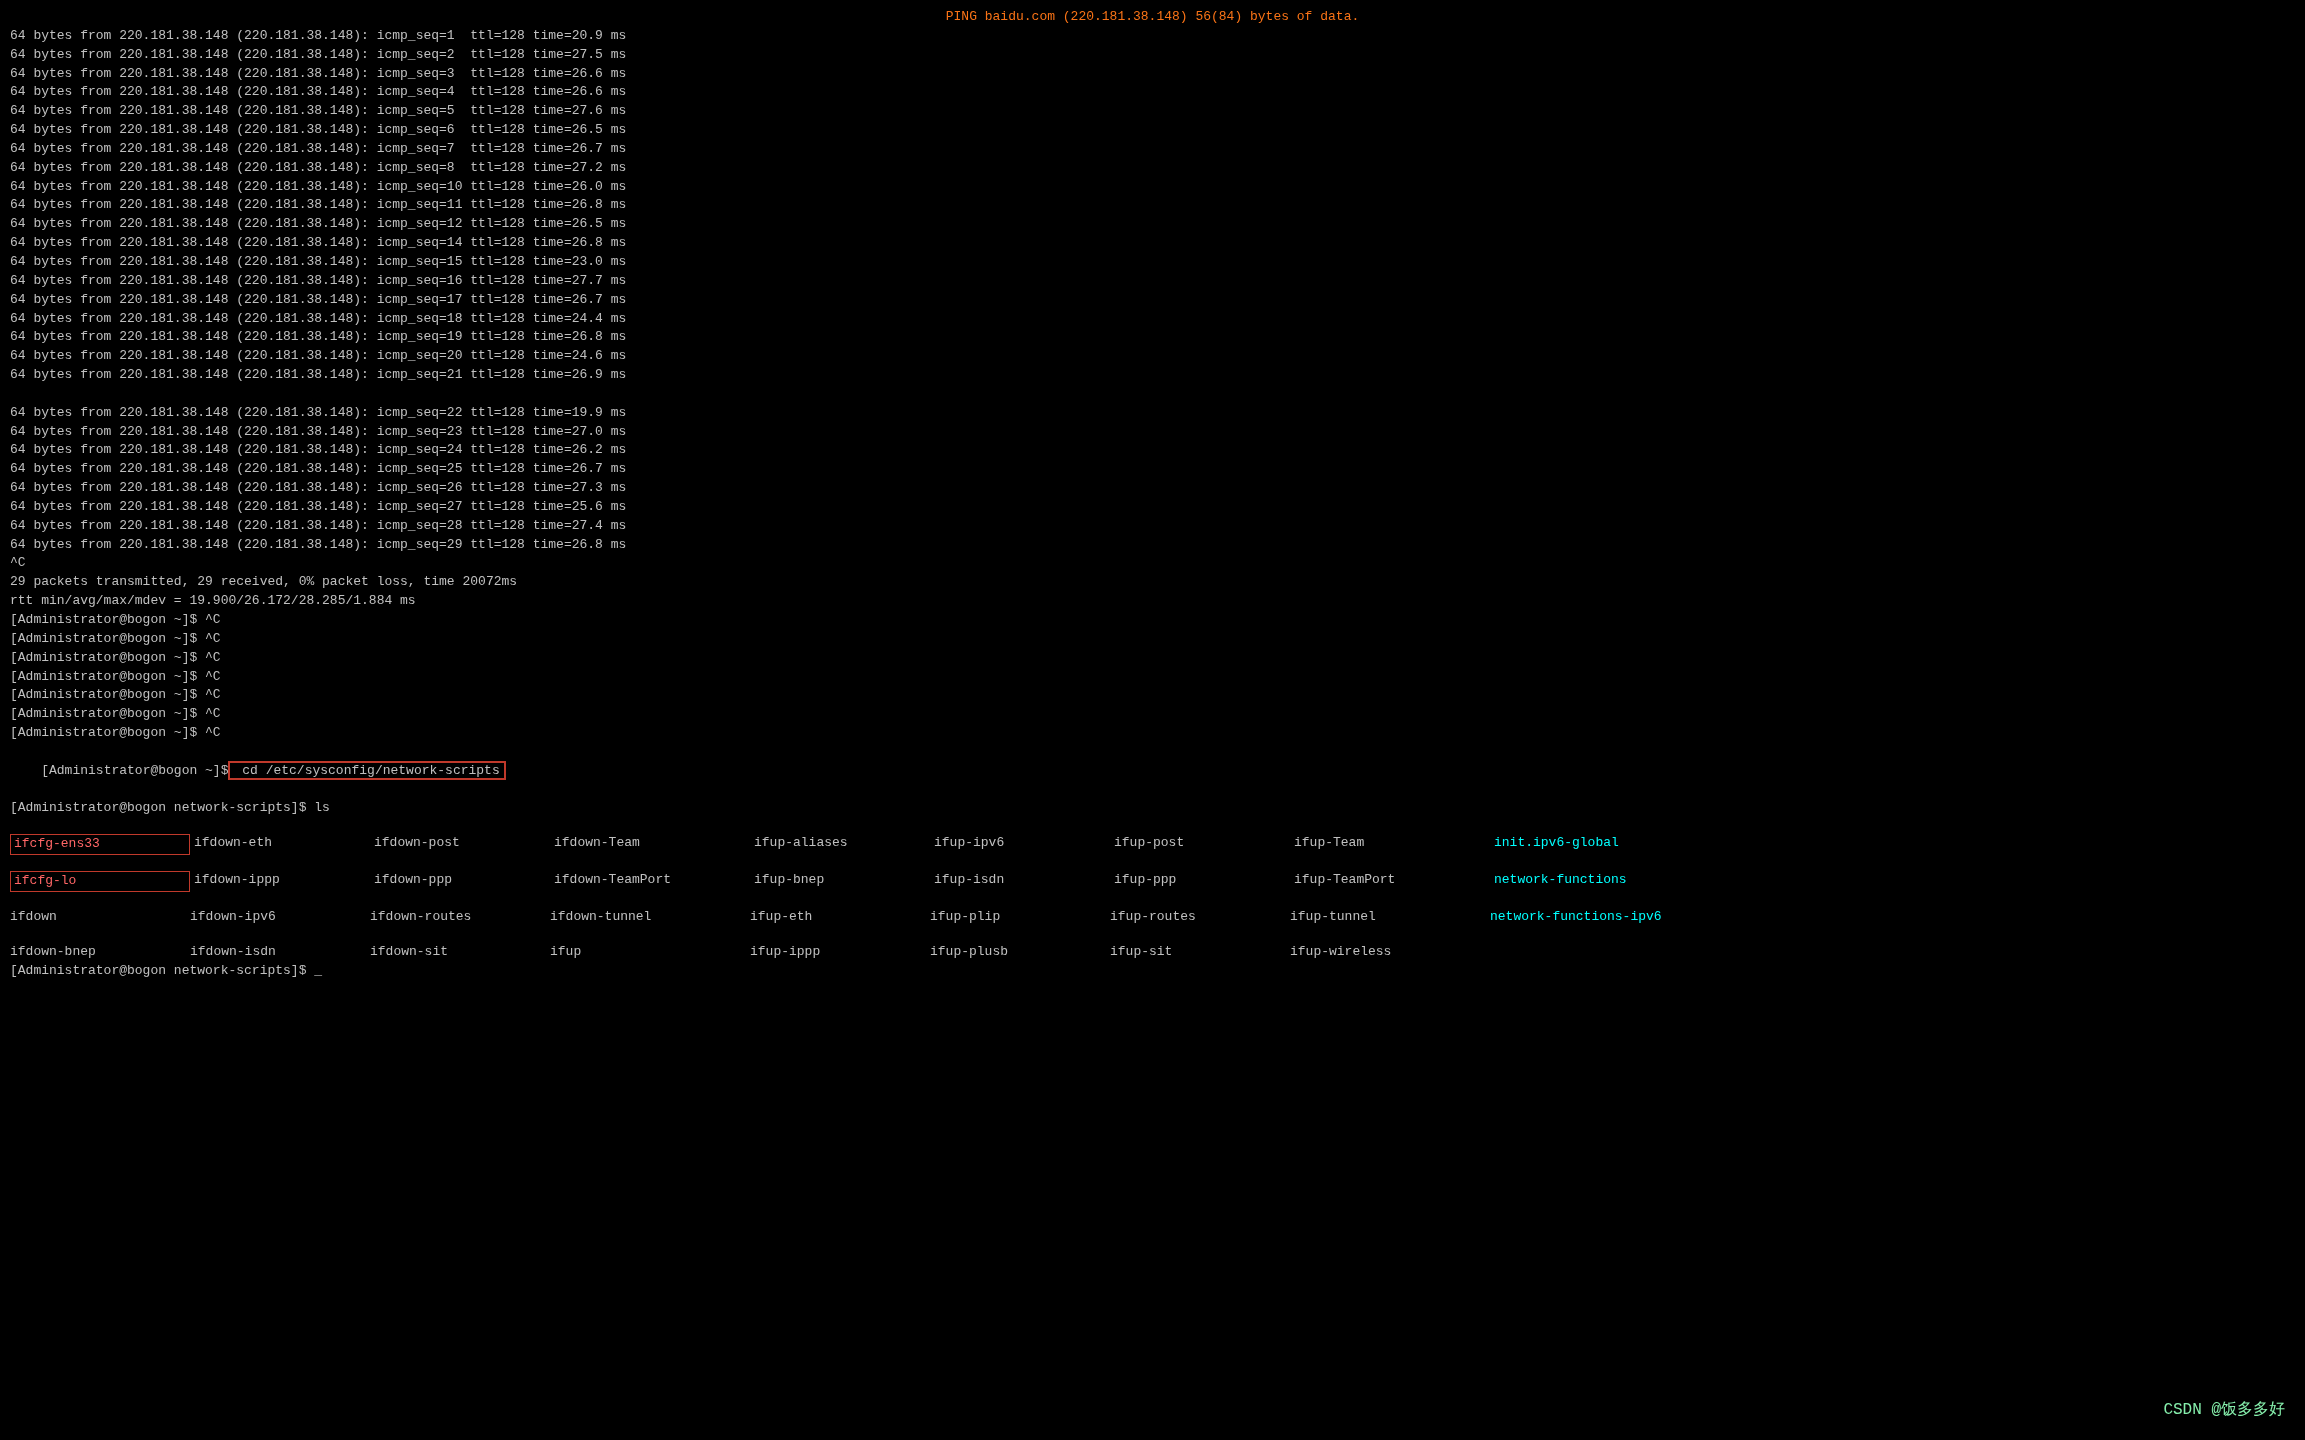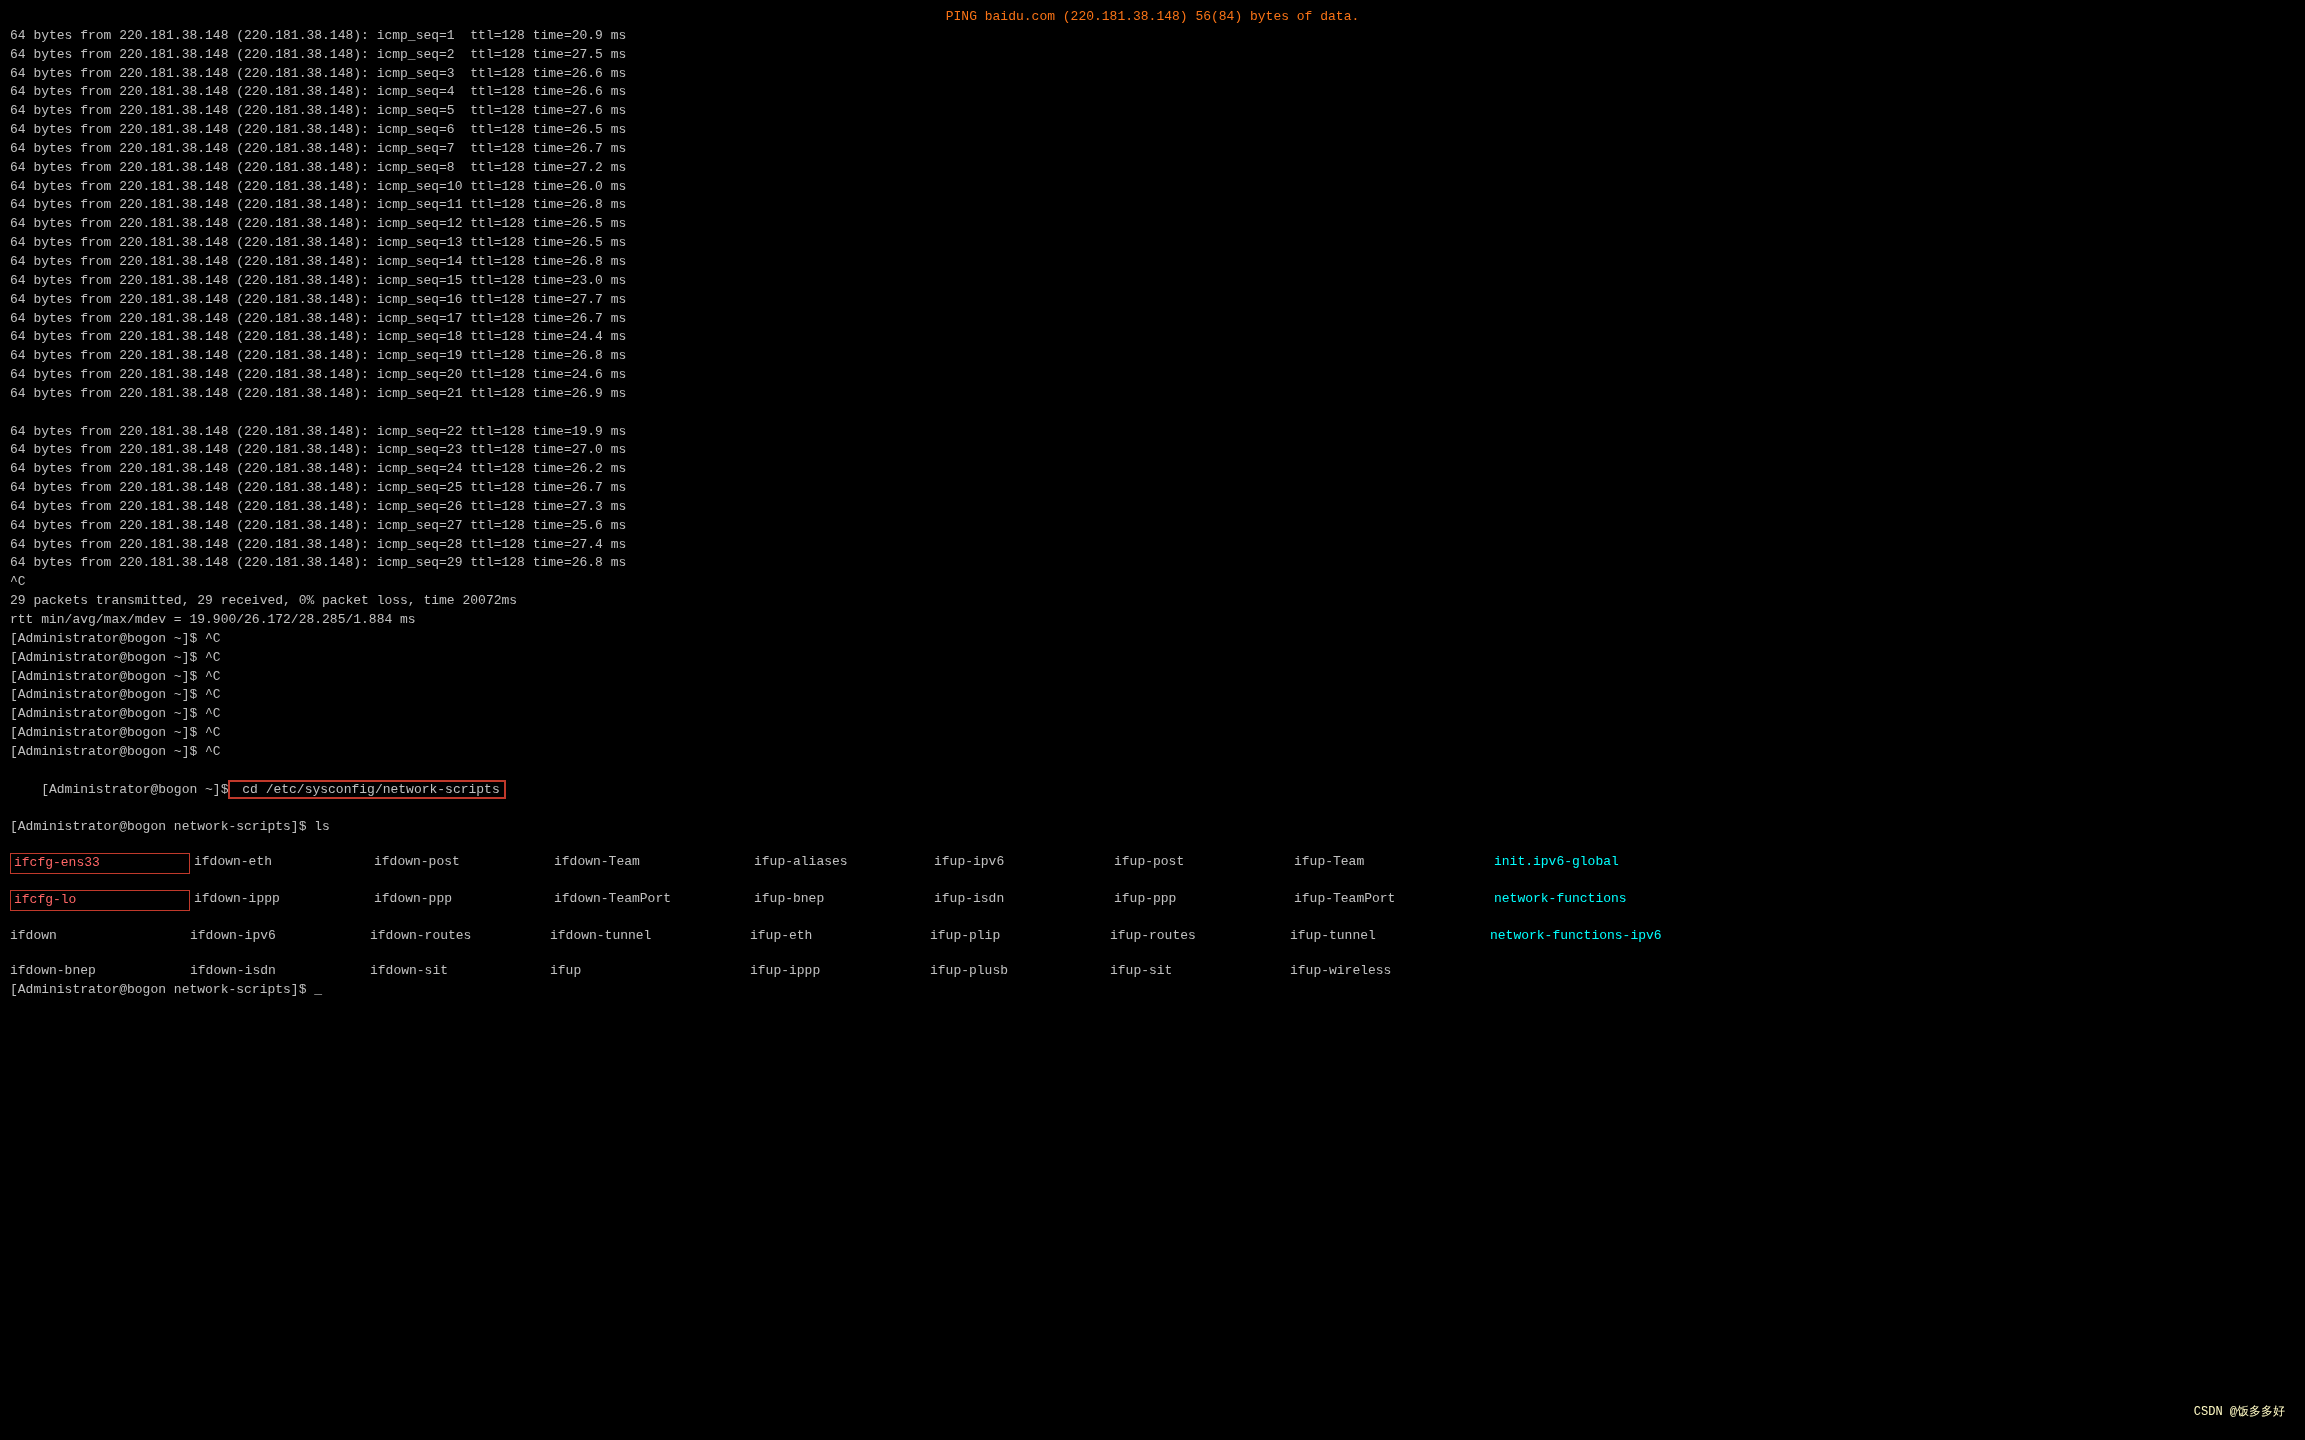--- a/index.html
+++ b/index.html
@@ -55,22 +55,22 @@
     .ls-row {
       display: flex;
       gap: 0;
       margin-top: 16px;
     }
 
     .watermark {
       position: fixed;
       bottom: 20px;
       right: 20px;
-      color: #fef9c3;
-      font-size: 12px;
+      color: #86efac;
+      font-size: 16px;
       font-family: 'Courier New', monospace;
     }
   </style>
 </head>
 <body>
 
 <div id="terminal">
 
   <span class="line line-white">PING baidu.com (220.181.38.148) 56(84) bytes of data.</span>
 
@@ -79,21 +79,20 @@
       <span class="line">64 bytes from 220.181.38.148 (220.181.38.148): icmp_seq=2  ttl=128 time=27.5 ms</span>
       <span class="line">64 bytes from 220.181.38.148 (220.181.38.148): icmp_seq=3  ttl=128 time=26.6 ms</span>
       <span class="line">64 bytes from 220.181.38.148 (220.181.38.148): icmp_seq=4  ttl=128 time=26.6 ms</span>
       <span class="line">64 bytes from 220.181.38.148 (220.181.38.148): icmp_seq=5  ttl=128 time=27.6 ms</span>
       <span class="line">64 bytes from 220.181.38.148 (220.181.38.148): icmp_seq=6  ttl=128 time=26.5 ms</span>
       <span class="line">64 bytes from 220.181.38.148 (220.181.38.148): icmp_seq=7  ttl=128 time=26.7 ms</span>
       <span class="line">64 bytes from 220.181.38.148 (220.181.38.148): icmp_seq=8  ttl=128 time=27.2 ms</span>
       <span class="line">64 bytes from 220.181.38.148 (220.181.38.148): icmp_seq=10 ttl=128 time=26.0 ms</span>
       <span class="line">64 bytes from 220.181.38.148 (220.181.38.148): icmp_seq=11 ttl=128 time=26.8 ms</span>
       <span class="line">64 bytes from 220.181.38.148 (220.181.38.148): icmp_seq=12 ttl=128 time=26.5 ms</span>
-      <span class="line">64 bytes from 220.181.38.148 (220.181.38.148): icmp_seq=13 ttl=128 time=26.5 ms</span>
       <span class="line">64 bytes from 220.181.38.148 (220.181.38.148): icmp_seq=14 ttl=128 time=26.8 ms</span>
       <span class="line">64 bytes from 220.181.38.148 (220.181.38.148): icmp_seq=15 ttl=128 time=23.0 ms</span>
       <span class="line">64 bytes from 220.181.38.148 (220.181.38.148): icmp_seq=16 ttl=128 time=27.7 ms</span>
       <span class="line">64 bytes from 220.181.38.148 (220.181.38.148): icmp_seq=17 ttl=128 time=26.7 ms</span>
       <span class="line">64 bytes from 220.181.38.148 (220.181.38.148): icmp_seq=18 ttl=128 time=24.4 ms</span>
       <span class="line">64 bytes from 220.181.38.148 (220.181.38.148): icmp_seq=19 ttl=128 time=26.8 ms</span>
       <span class="line">64 bytes from 220.181.38.148 (220.181.38.148): icmp_seq=20 ttl=128 time=24.6 ms</span>
       <span class="line">64 bytes from 220.181.38.148 (220.181.38.148): icmp_seq=21 ttl=128 time=26.9 ms</span>
     </div>
 

